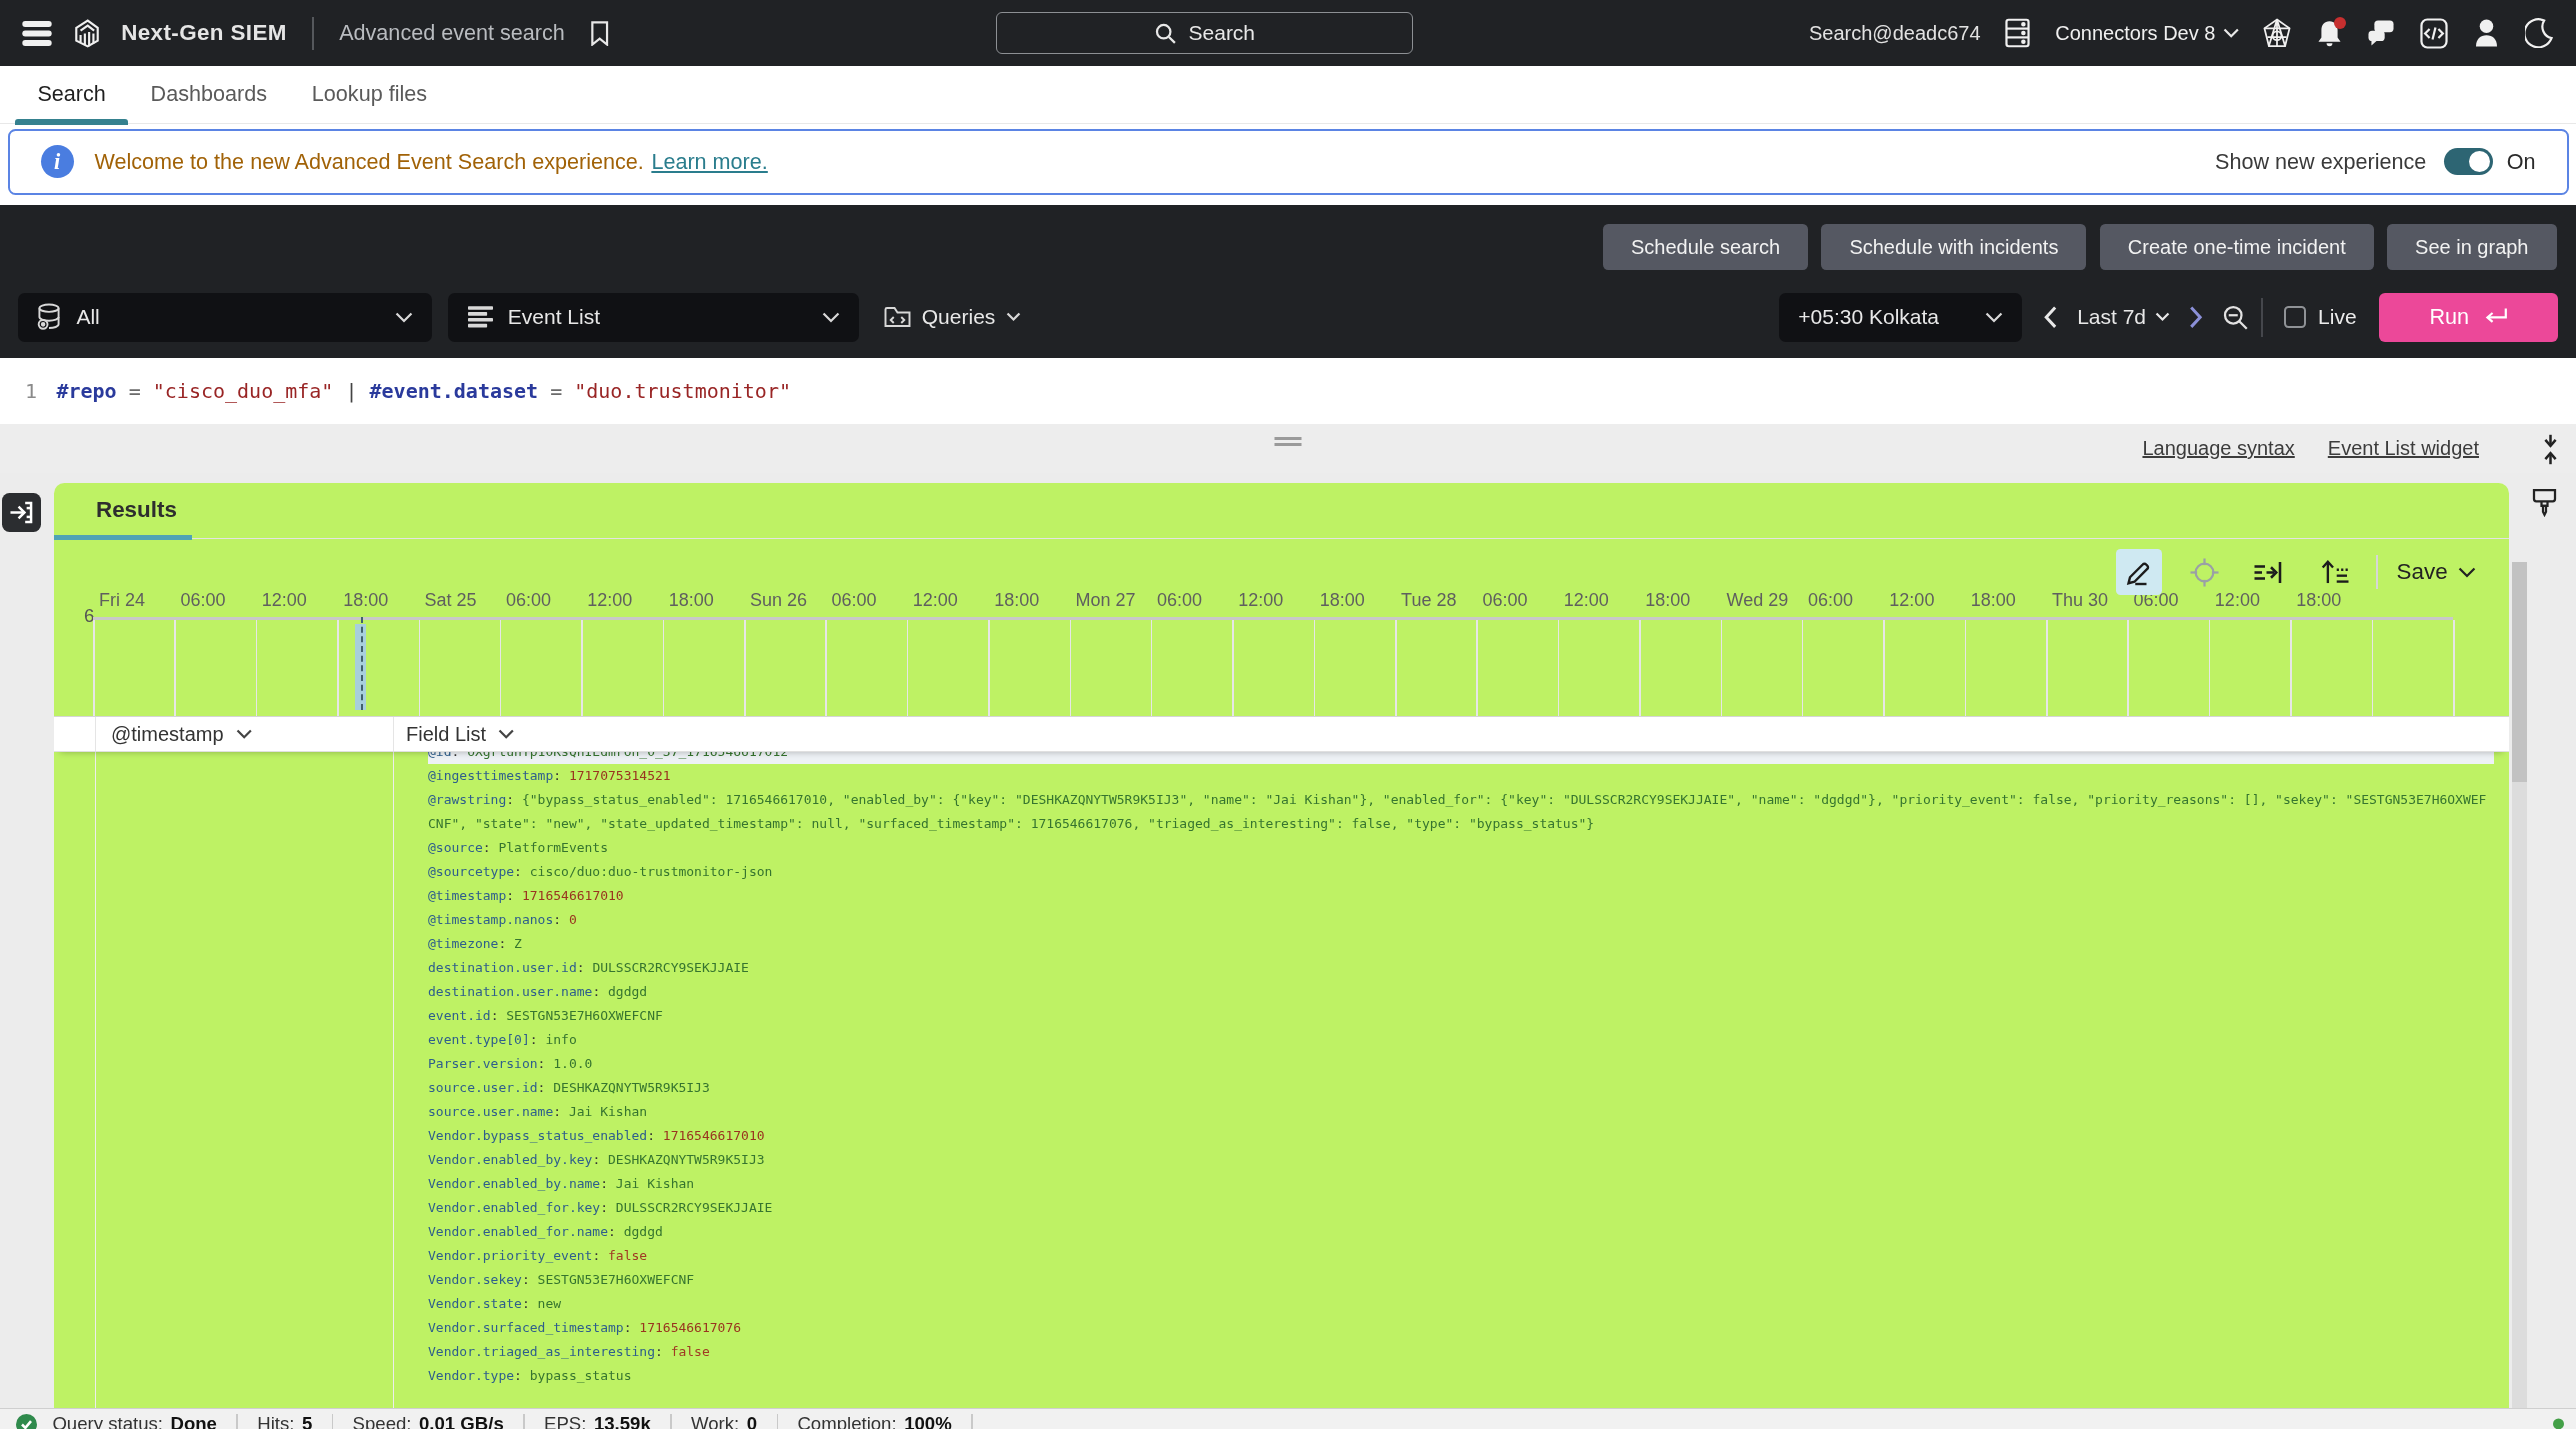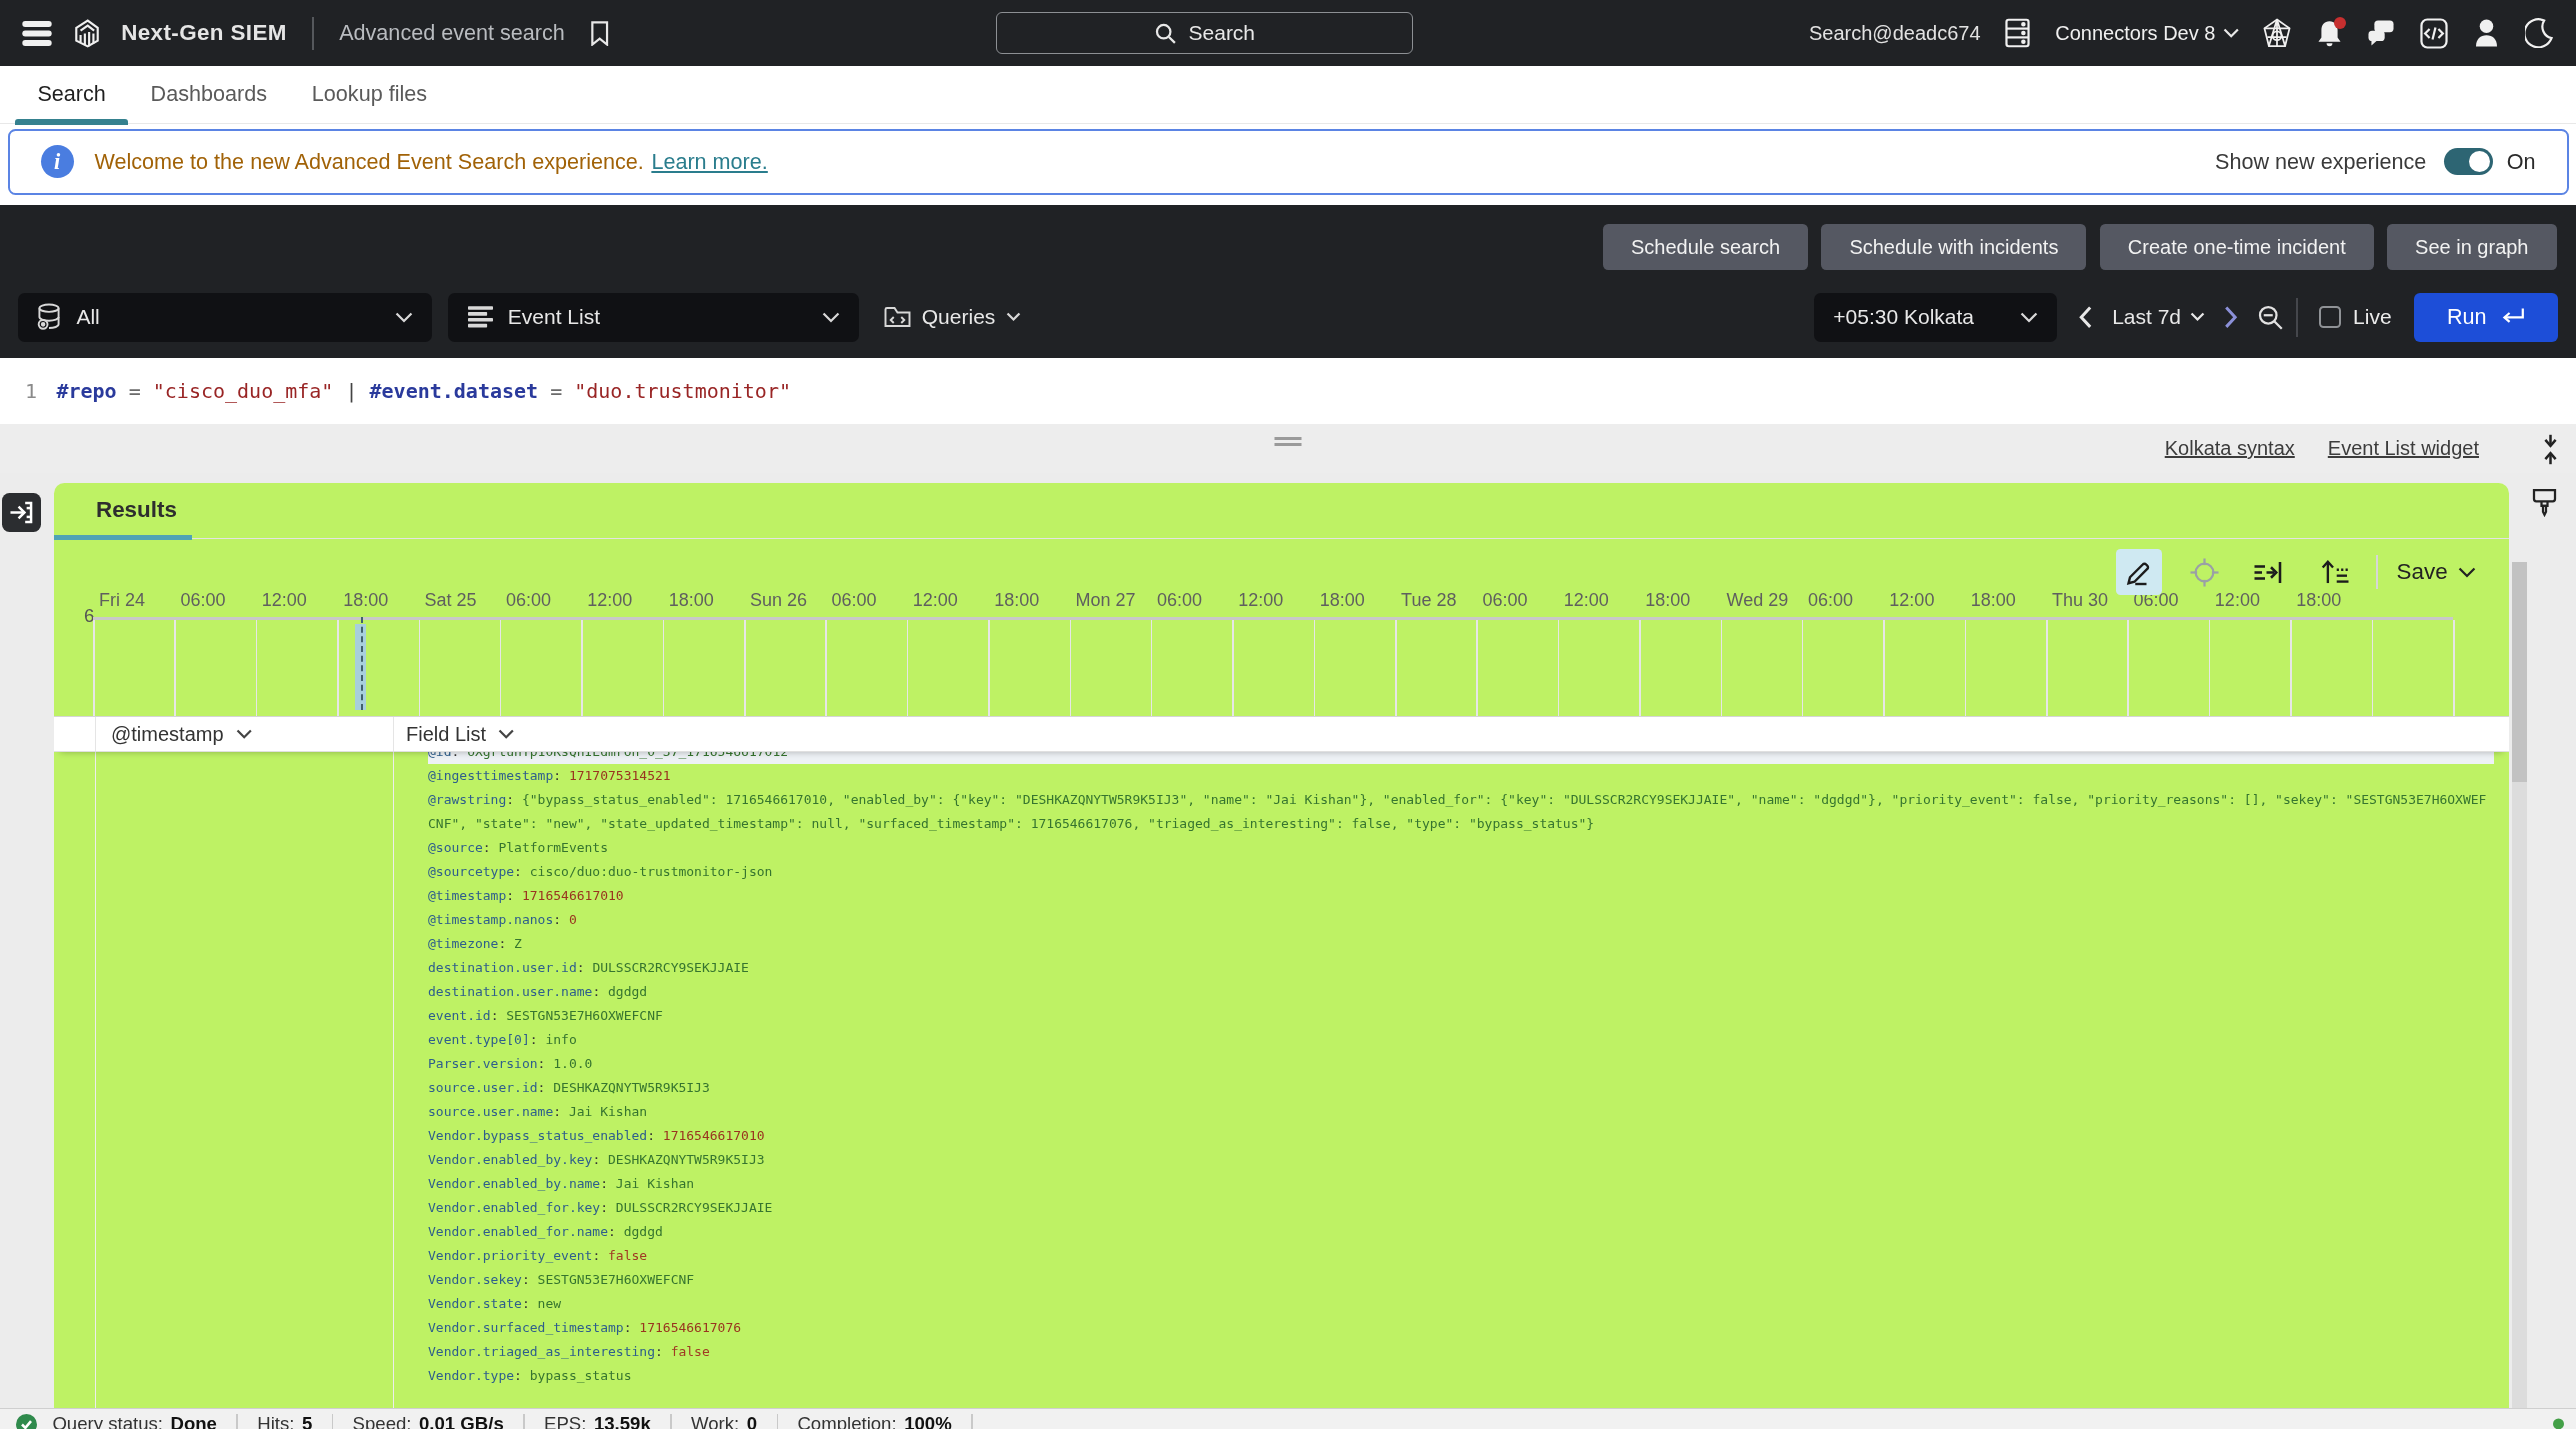--- a/index.html
+++ b/index.html
@@ -57,21 +57,21 @@
   .queries { display:flex; align-items:center; gap:10.4px; color:#e8e8e8; font-size:21px; margin-left:25px; cursor:pointer; }
   .filter-spacer { flex:1; }
   .dd-tz { width:243px; }
   .timenav { display:flex; align-items:center; gap:19.4px; margin-left:22.4px; color:#e8e8e8; }
   .nav-chev { font-size:25px; color:#e8e8e8; cursor:pointer; line-height:1; }
   .nav-chev.dim { color:#8b90d8; }
   .range { display:flex; align-items:center; gap:9px; font-size:21px; cursor:pointer;text-align:right; }
   .vdiv { width:1.5px; height:39px; background:#45474c; margin:0 21px 0 12px; }
   .live { display:flex; align-items:center; gap:12px; color:#ececec; font-size:21px; }
   .checkbox { width:22.4px; height:22.4px; border:2.2px solid #8f9296; border-radius:4.5px; background:transparent; cursor:pointer; }
-  .run-btn { width:144px; height:49px; margin-left:22.4px; background:#1d4ed8; border:none; border-radius:6px;
+  .run-btn { width:179px; height:49px; margin-left:22.4px; background:#ec4899; border:none; border-radius:6px;
     color:#fff; font-size:21.6px; font-family:inherit; display:flex; align-items:center; justify-content:center; gap:13.4px; cursor:pointer; }
 
   
   .queryrow { background:#ffffff; height:66px; display:flex; align-items:center;
     font-family:"DejaVu Sans Mono", monospace; font-size:20px; padding-left:25px; }
   .lineno { color:#8a8a8a; margin-right:19.4px; }
   .tk-field { color:#2a3a9c; font-weight:bold; }
   .tk-op { color:#6b6b6b; }
   .tk-string { color:#992525; }
   .tk-pipe { color:#444; }
@@ -363,21 +363,21 @@
   <span class="lineno">1</span>
   <span id="query-tokens"><span class="tk-field">#repo</span><span class="tk-op"> = </span><span class="tk-string">"cisco_duo_mfa"</span><span class="tk-pipe">  | </span><span class="tk-field">#event.dataset</span><span class="tk-op"> = </span><span class="tk-string">"duo.trustmonitor"</span></span>
 </div>
 
 <div class="graystrip">
   <div class="draghandle">
       <i></i>
       <i></i>
     </div>
   <div class="strip-links">
-    <span class="strip-link">Kolkata syntax</span>
+    <span class="strip-link">Language syntax</span>
     <span class="strip-link">Event List widget</span>
   </div>
   <div class="collapse-btn">
     <svg width="25" height="33" viewBox="0 0 34 44" fill="none" stroke="#222" stroke-width="3.4">
       <line x1="17" y1="2" x2="17" y2="16"></line>
         <polyline points="10,9 17,17 24,9"></polyline>
       <line x1="17" y1="42" x2="17" y2="28"></line>
         <polyline points="10,35 17,27 24,35"></polyline>
     </svg>
   </div>

